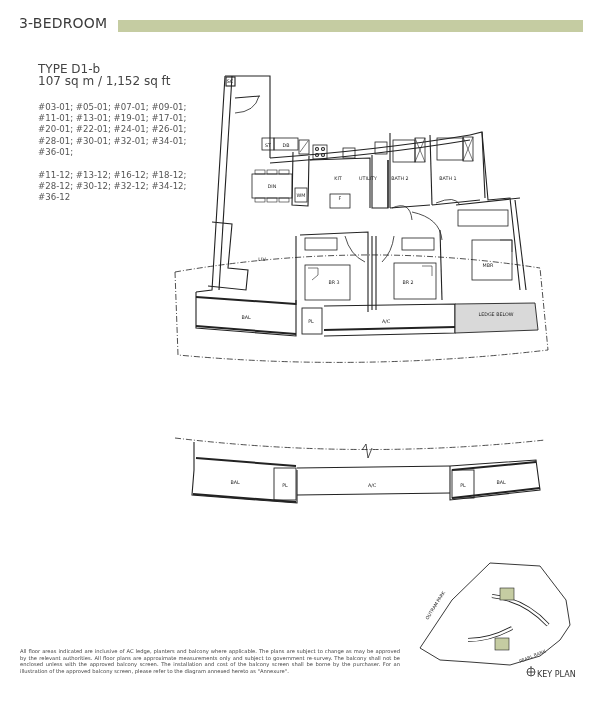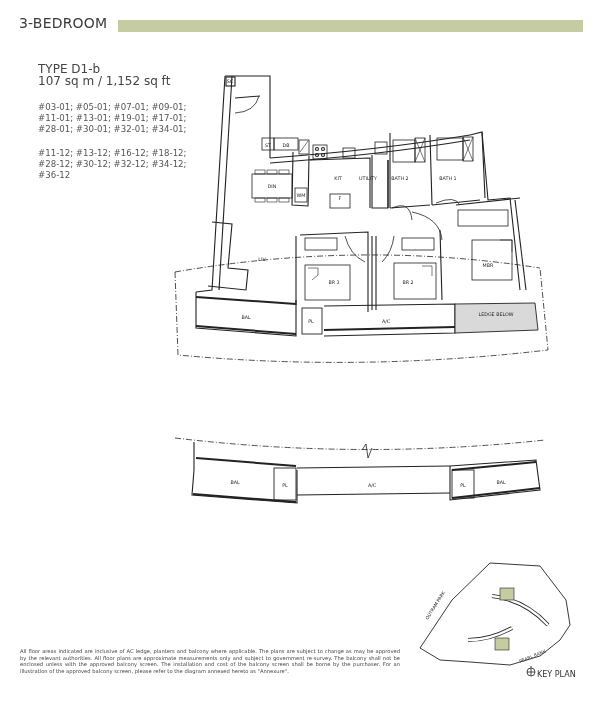--- a/index.html
+++ b/index.html
@@ -25,21 +25,23 @@
 
 <div class="type-block">
   <div>TYPE D1-b</div>
   <div>107 sq m / 1,152 sq ft</div>
 </div>
 
 <div class="units">
   <div class="grp">
     <div>#03-01;  #05-01;  #07-01;  #09-01;</div>
     <div>#11-01;  #13-01;  #19-01;  #17-01;</div>
+    <div>#20-01;  #22-01;  #24-01;  #26-01;</div>
     <div>#28-01;  #30-01;  #32-01;  #34-01;</div>
+    <div>#36-01;</div>
   </div>
   <div class="grp">
     <div>#11-12;  #13-12;  #16-12;  #18-12;</div>
     <div>#28-12;  #30-12;  #32-12;  #34-12;</div>
     <div>#36-12</div>
   </div>
 </div>
 
 <svg class="plan" width="602" height="706" viewBox="0 0 602 706">
   <g fill="none" stroke="#222" stroke-width="1.1">

